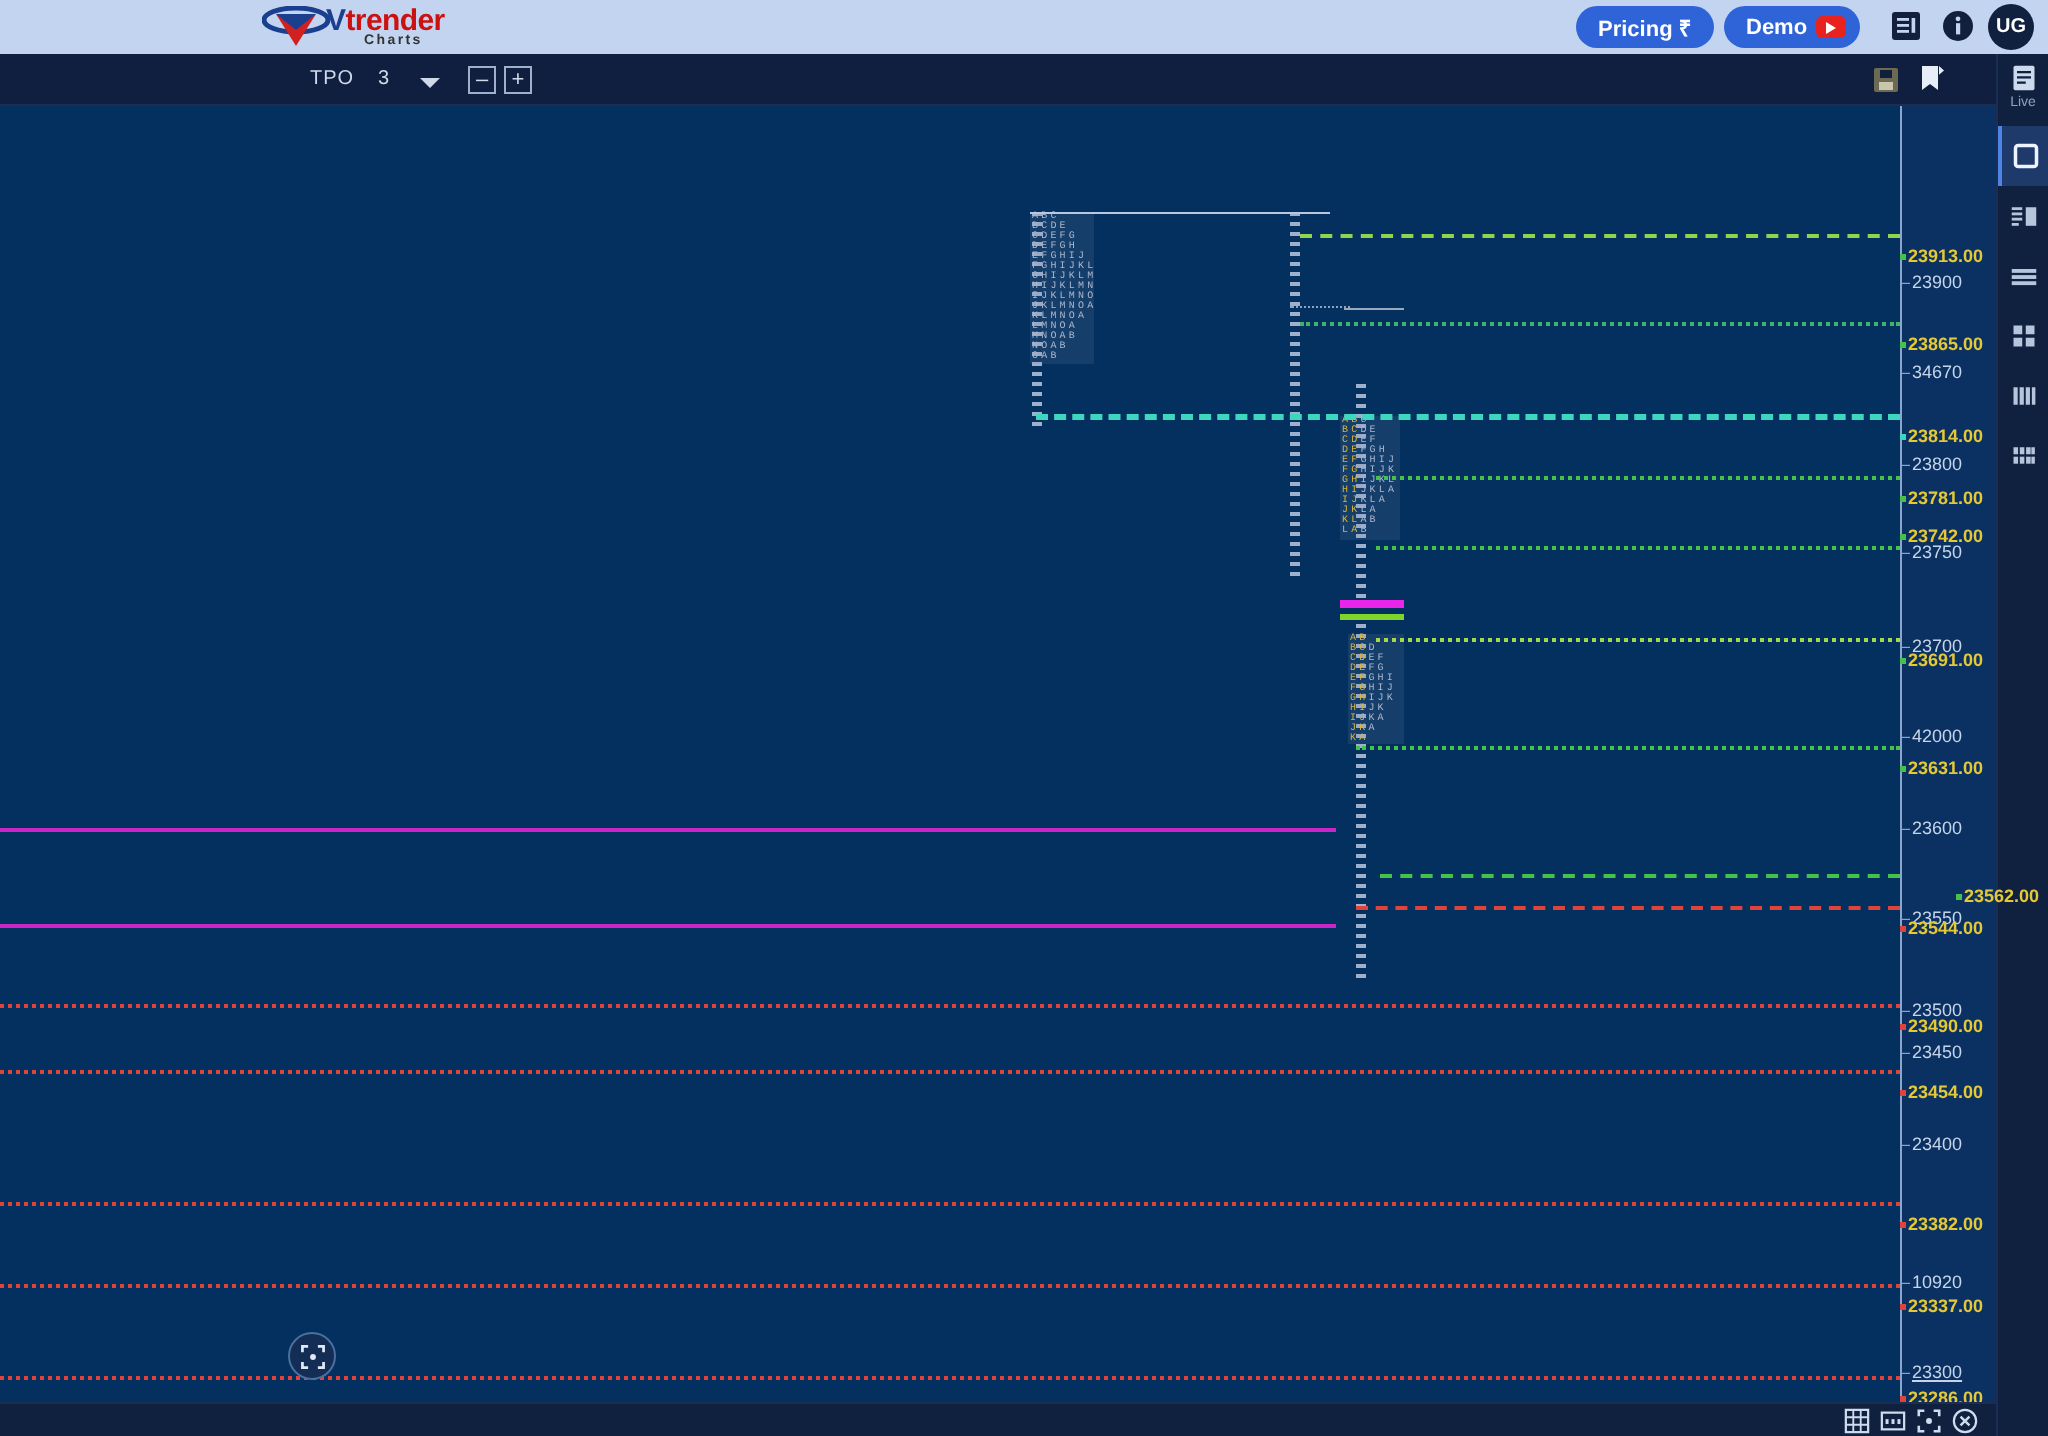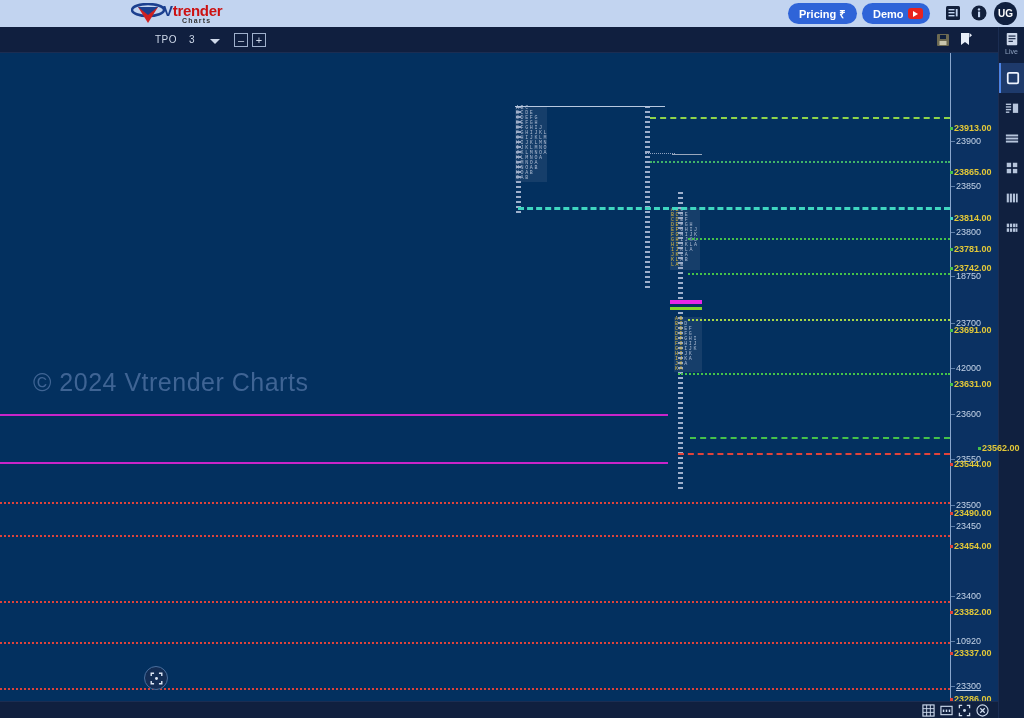--- a/index.html
+++ b/index.html
@@ -454,41 +454,40 @@
     <div class="hline" style="left: 0px; width: 950px; top: 449px; border-top: 2px dotted rgb(224, 67, 58);"></div>
     <div class="hline" style="left: 678px; width: 272px; top: 400px; border-top: 2px dashed rgb(224, 67, 58);"></div>
     <div class="hline" style="left: 690px; width: 260px; top: 384px; border-top: 2px dashed rgb(69, 194, 74);"></div>
     <div class="hline" style="left: 678px; width: 272px; top: 320px; border-top: 2px dotted rgb(69, 194, 74);"></div>
     <div class="hline" style="left: 688px; width: 262px; top: 266px; border-top: 2px dotted rgb(168, 216, 72);"></div>
     <div class="hline" style="left: 688px; width: 262px; top: 220px; border-top: 2px dotted rgb(69, 194, 74);"></div>
     <div class="hline" style="left: 688px; width: 262px; top: 185px; border-top: 2px dotted rgb(69, 194, 74);"></div>
     <div class="hline" style="left: 518px; width: 432px; top: 154px; border-top: 3px dashed rgb(63, 214, 192);"></div>
     <div class="hline" style="left: 650px; width: 300px; top: 108px; border-top: 2px dotted rgb(63, 179, 106);"></div>
     <div class="hline" style="left: 650px; width: 300px; top: 64px; border-top: 2px dashed rgb(143, 212, 74);"></div>
-  <div class="watermark">© 2024 Vtrender Charts</div>
   <div id="reset-zoom-button">
     <svg viewBox="0 0 16 16" width="13" height="13">
       <path d="M1.5 5 V1.5 H5 M11 1.5 H14.5 V5 M14.5 11 V14.5 H11 M5 14.5 H1.5 V11" fill="none" stroke="#dfe8f6" stroke-width="1.7"></path>
       <circle cx="8" cy="8" r="1.8" fill="#dfe8f6"></circle>
     </svg>
   </div>
 </div>
 
 <div id="price-axis">
     <div class="p-minor" style="top: 83px;">23900</div>
-    <div class="p-minor" style="top: 128px;">23850</div>
+    <div class="p-minor" style="top: 128px;">34670</div>
     <div class="p-minor" style="top: 174px;">23800</div>
-    <div class="p-minor" style="top: 218px;">18750</div>
+    <div class="p-minor" style="top: 218px;">23750</div>
     <div class="p-minor" style="top: 265px;">23700</div>
     <div class="p-minor" style="top: 310px;">42000</div>
     <div class="p-minor" style="top: 356px;">23600</div>
     <div class="p-minor" style="top: 401px;">23550</div>
     <div class="p-minor" style="top: 447px;">23500</div>
     <div class="p-minor" style="top: 468px;">23450</div>
-    <div class="p-minor" style="top: 538px; text-align: right;">23400</div>
+    <div class="p-minor" style="top: 514px; text-align: right;">23400</div>
     <div class="p-minor" style="top: 583px;">10920</div>
     <div class="p-minor" style="top: 628px; text-decoration: underline;">23300</div>
     <div class="p-level" style="top: 70px;">23913.00<span class="p-dot" style="background: rgb(69, 194, 74);"></span></div>
     <div class="p-level" style="top: 114px;">23865.00<span class="p-dot" style="background: rgb(69, 194, 74);"></span></div>
     <div class="p-level" style="top: 160px;">23814.00<span class="p-dot" style="background: rgb(63, 214, 192);"></span></div>
     <div class="p-level" style="top: 191px;">23781.00<span class="p-dot" style="background: rgb(69, 194, 74);"></span></div>
     <div class="p-level" style="top: 210px;">23742.00<span class="p-dot" style="background: rgb(69, 194, 74);"></span></div>
     <div class="p-level" style="top: 272px;">23691.00<span class="p-dot" style="background: rgb(69, 194, 74);"></span></div>
     <div class="p-level" style="top: 326px;">23631.00<span class="p-dot" style="background: rgb(69, 194, 74);"></span></div>
     <div class="p-level" style="top: 390px; margin-left: 28px;">23562.00<span class="p-dot" style="background: rgb(69, 194, 74);"></span></div>

